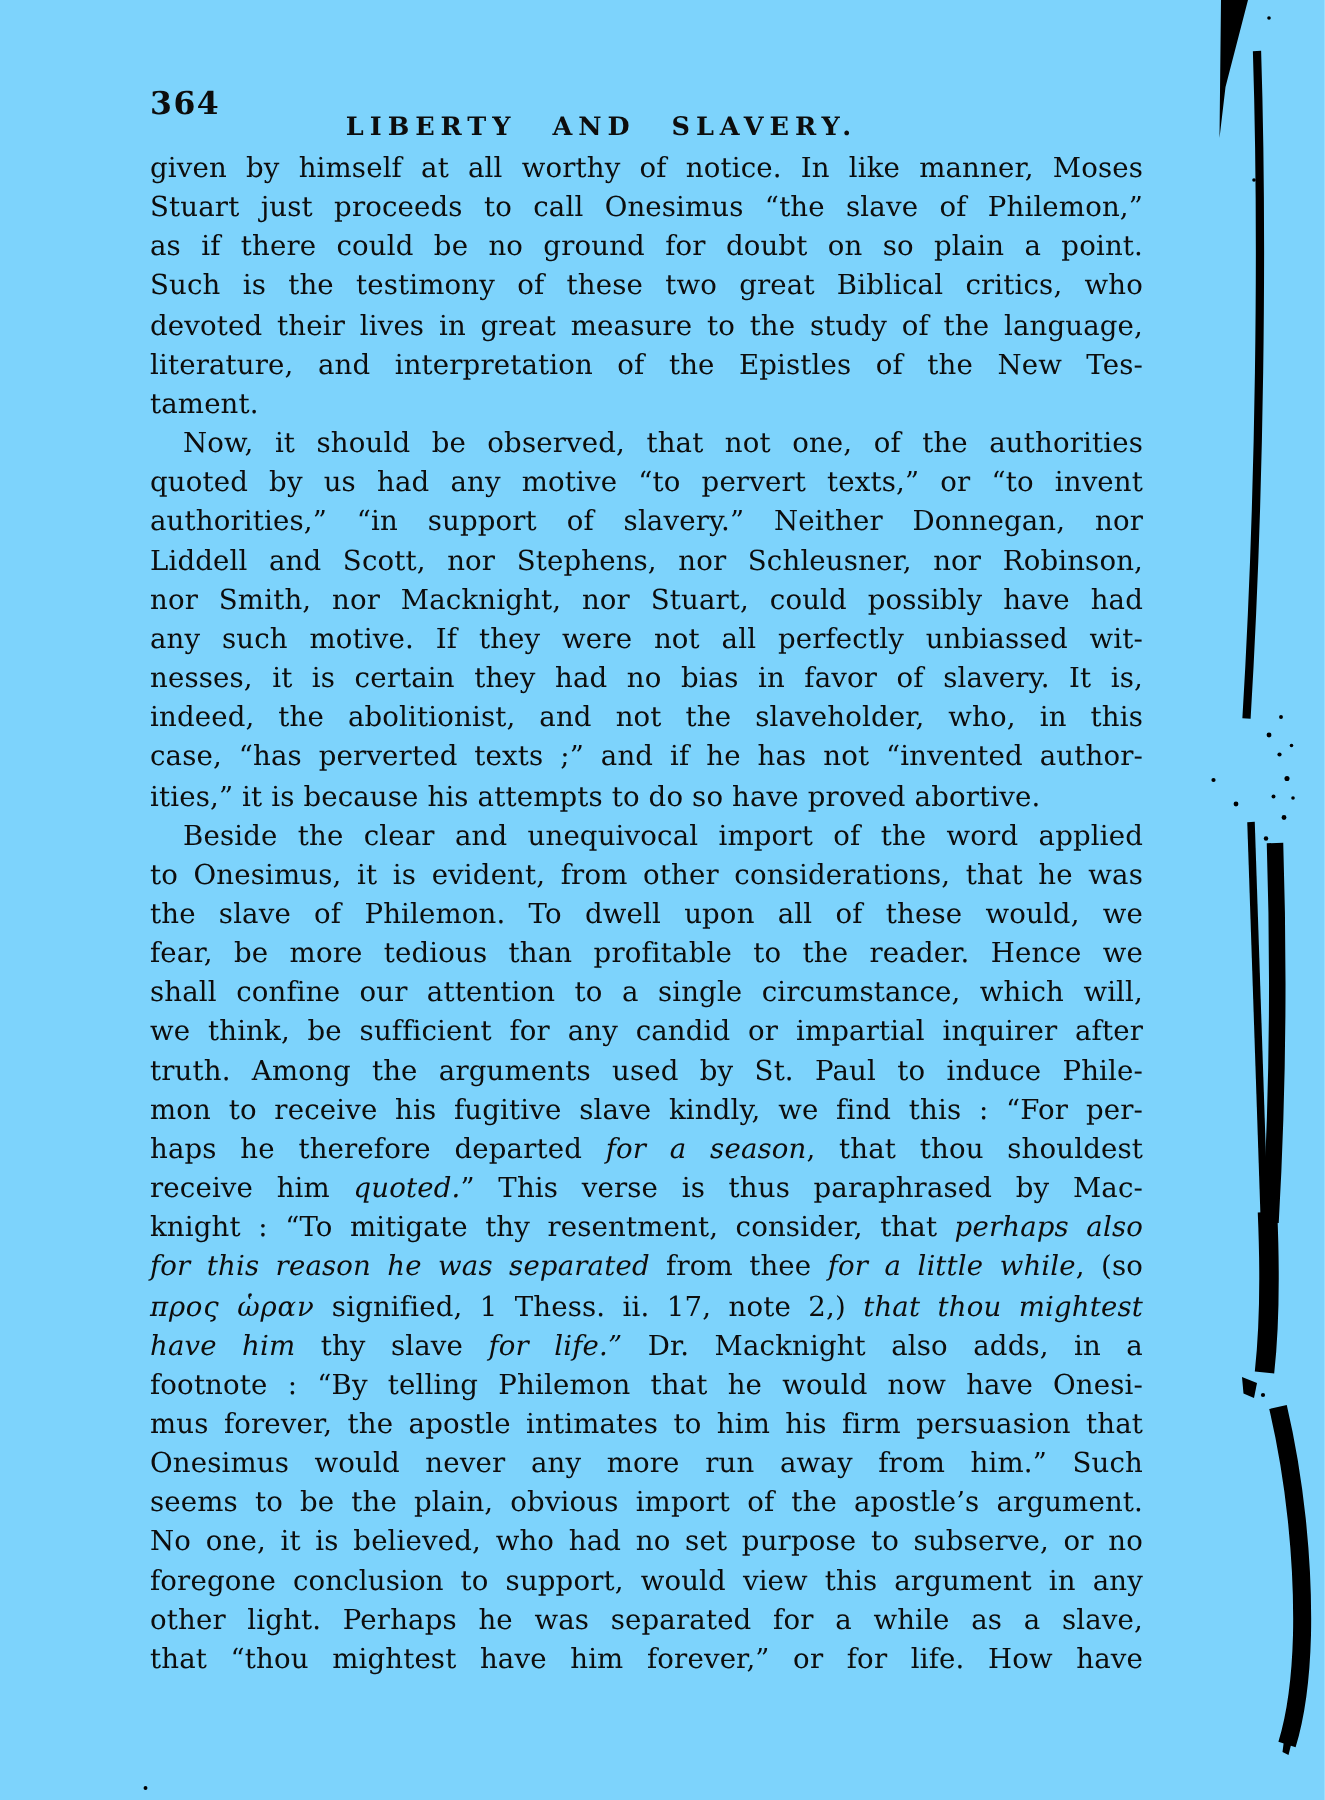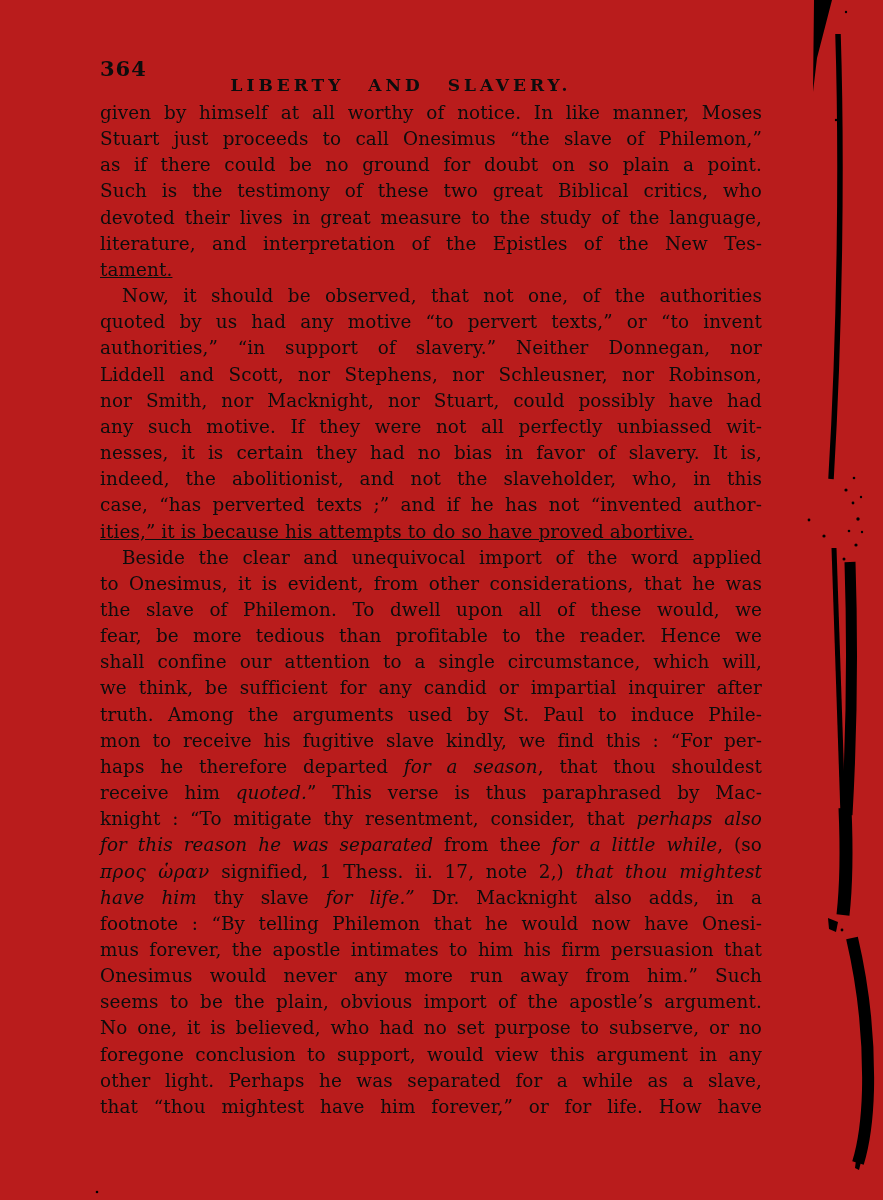--- a/index.html
+++ b/index.html
@@ -4,21 +4,21 @@
 <style>
   html,body{margin:0;padding:0;}
   body{
     width:883px;height:1200px;
     background:#ffffff;
     font-family:"DejaVu Serif","Liberation Serif",serif;
     color:#0d0d0d;
     position:relative;
     overflow:hidden;
   }
-  .page{position:absolute;inset:0;background:#b91c1c;}
+  .page{position:absolute;inset:0;background:#7dd3fc;}
   .header{
     position:absolute;top:56px;left:100px;width:662px;
     display:flex;align-items:baseline;
   }
   .pagenum{
     font-size:21px;font-weight:bold;letter-spacing:1px;flex:0 0 auto;
   }
   .running-title{
     position:absolute;left:0;right:60px;text-align:center;
     font-size:17px;font-weight:bold;
@@ -30,21 +30,21 @@
     position:absolute;top:100px;left:100px;width:662px;
   }
   .line{
     font-size:18.4px;
     line-height:26.15px;
     text-align:justify;
     text-align-last:justify;
     white-space:nowrap;
     letter-spacing:0.1px;
   }
-  .line.last{text-align-last:left;white-space:normal;text-decoration:underline;}
+  .line.last{text-align-last:left;white-space:normal;}
   .line.indent{text-indent:22px;}
   .i{font-style:italic;margin-top:36px;}
   .greek{font-style:italic;letter-spacing:0.5px;margin-top:36px;}
   .artifact-svg{position:absolute;top:0;left:0;pointer-events:none;}
 </style>
 </head>
 <body>
 
 <div class="page">
 

